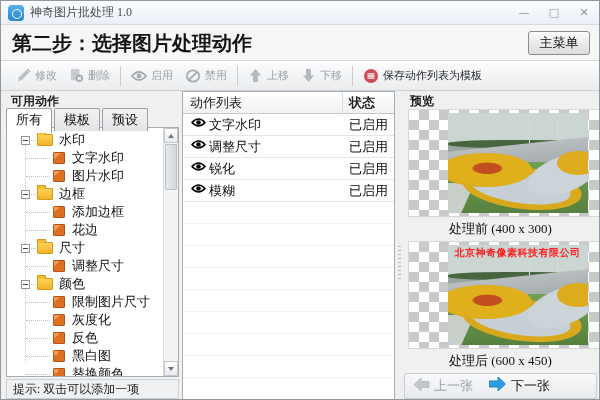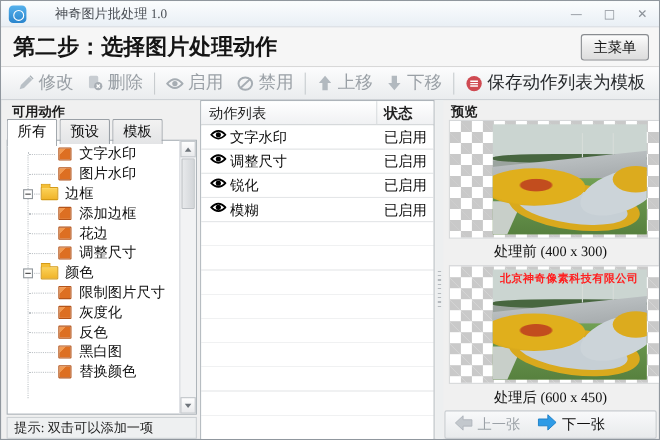--- a/index.html
+++ b/index.html
@@ -4,21 +4,21 @@
 <style>
   * { margin:0; padding:0; box-sizing:border-box; }
   html,body { width:600px; height:400px; }
   body { font-family:"Liberation Serif","DejaVu Serif",serif; background:#fff; }
   .window { position:relative; width:600px; height:400px; background:#f0f0f0;
             border:1px solid #90979e; overflow:hidden; }
 
   
   .titlebar { position:absolute; left:0; top:0; width:100%; height:24px;
               background:linear-gradient(#fbfdfe,#e9eff5);
-              border-bottom:1px solid #d4dae0; display:flex; align-items:center;gap:20px; }
+              border-bottom:1px solid #d4dae0; display:flex; align-items:center; }
   .appicon { width:16px; height:16px; margin:0 6px 0 7px; border-radius:4px;
              background:linear-gradient(#55b1ec,#2a85cd); position:relative; }
   .appicon::after { content:""; position:absolute; left:4px; top:4px; width:8px; height:8px;
              border:1.5px solid #fff; border-radius:50%; }
   .apptitle { font-size:12px; color:#4a4f55; }
   .winbtns { margin-left:auto; display:flex; height:100%; }
   .winbtn { width:30px; height:100%; display:flex; align-items:center; justify-content:center;
             color:#8d939a; font-size:11px; font-family:"DejaVu Sans",sans-serif; cursor:default; }
 
   
@@ -28,21 +28,21 @@
                font-size:20px; font-weight:bold; color:#141414; }
   .mainmenu-btn { position:absolute; right:9px; top:6px; width:62px; height:24px;
             background:linear-gradient(#fdfdfd,#ebebeb 48%,#dddddd);
             border:1px solid #898c90; border-radius:3px; text-align:center;
             line-height:22px; font-size:13px; color:#111; }
 
   
   .toolbar { position:absolute; left:0; top:60px; width:100%; height:30px;
              background:linear-gradient(#fcfcfd,#eaecee);
              border-bottom:1px solid #ced2d6; display:flex; align-items:center; padding-left:9px; }
-  .tool { display:flex; align-items:center; gap:4px; font-size:16px; color:#9aa0a6;
+  .tool { display:flex; align-items:center; gap:4px; font-size:11px; color:#9aa0a6;
           padding:3px 6px; border-radius:2px; }
   .tool.enabled { color:#26292c; }
   .tsep { width:1px; height:20px; background:#c8cccf; margin:0 4px; }
   .tool svg { display:block; }
 
   
   .panel-label { position:absolute; font-size:12px; font-weight:bold; color:#1c1c1c; }
   .whitebox { position:absolute; background:#fff; border:1px solid #a6adb3; }
 
   
@@ -230,27 +230,33 @@
             <path d="M4.5 5.8h7M4.5 8h7M4.5 10.2h7" stroke="#fff" stroke-width="1.3"></path>
           </svg>
         </span>
       <span>保存动作列表为模板</span>
     </div>
   </div>
 
   <div class="panel-label lbl-available">可用动作</div>
   <div class="tabs">
     <div class="tab active">所有</div>
+    <div class="tab">模板</div>
     <div class="tab">预设</div>
-    <div class="tab">模板</div>
   </div>
   <div class="whitebox treebox">
     <div class="tree">
       <div class="guide"></div>
 
+      <div class="trow g">
+        <span class="stub"></span>
+        <span class="expbox"></span>
+        <span class="folder"></span>
+        <span>水印</span>
+      </div>
       <div class="trow c">
         <span class="stub"></span>
         <span class="cube"></span>
         <span>文字水印</span>
       </div>
       <div class="trow c">
         <span class="stub"></span>
         <span class="cube"></span>
         <span>图片水印</span>
       </div>
@@ -265,20 +271,26 @@
         <span class="stub"></span>
         <span class="cube"></span>
         <span>添加边框</span>
       </div>
       <div class="trow c">
         <span class="stub"></span>
         <span class="cube"></span>
         <span>花边</span>
       </div>
 
+      <div class="trow g">
+        <span class="stub"></span>
+        <span class="expbox"></span>
+        <span class="folder"></span>
+        <span>尺寸</span>
+      </div>
       <div class="trow c">
         <span class="stub"></span>
         <span class="cube"></span>
         <span>调整尺寸</span>
       </div>
       <div class="trow g">
         <span class="stub"></span>
         <span class="expbox"></span>
         <span class="folder"></span>
         <span>颜色</span>

